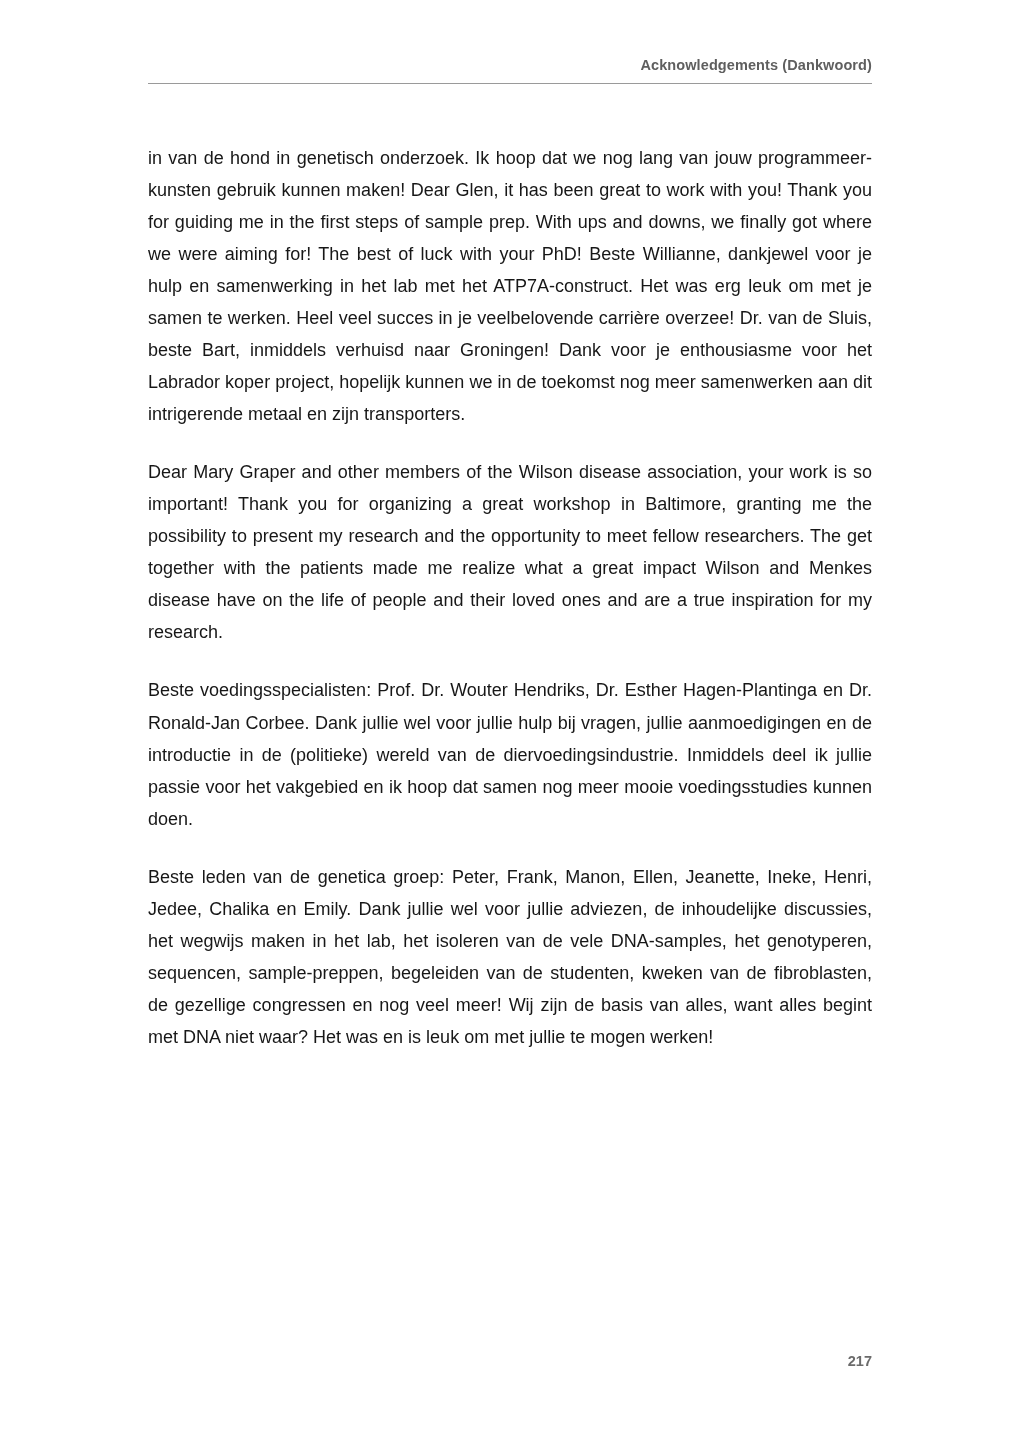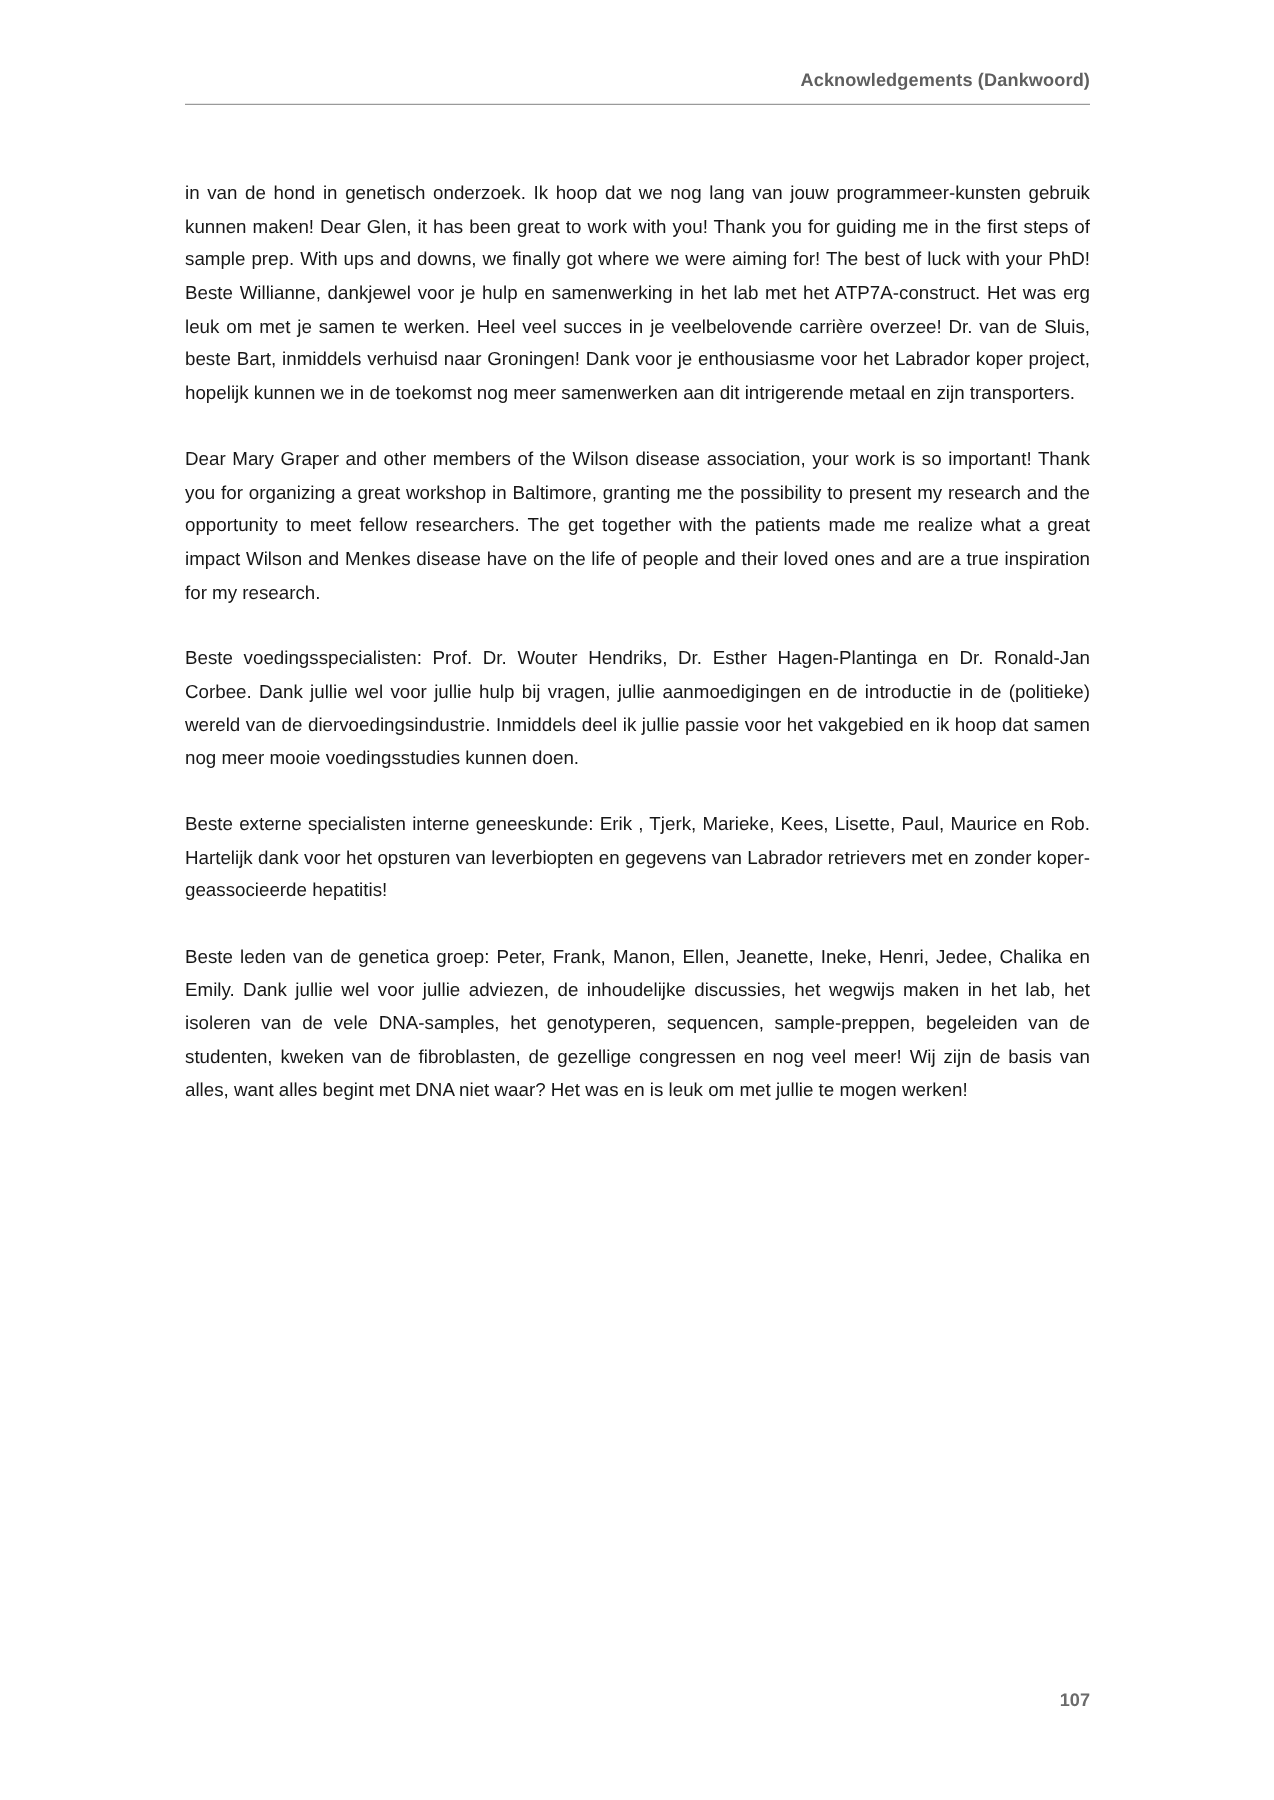--- a/index.html
+++ b/index.html
@@ -36,21 +36,21 @@
     color: #5f5f5f;
     letter-spacing: 0.1px;
   }
   .content {
     position: absolute;
     top: 142px;
     left: 148px;
     width: 724px;
   }
   .para {
-    font-size: 15px;
+    font-size: 18px;
     line-height: 1.78;
     text-align: justify;
     text-justify: inter-word;
     margin: 0 0 26px 0;
     color: #171717;
     hyphens: none;
   }
   .para:last-child {
     margin-bottom: 1px;
   }
@@ -73,21 +73,20 @@
 <div class="page">
 
   <div class="header">
     <span class="header-title">Acknowledgements (Dankwoord)</span>
   </div>
 
   <div class="content">
     <p class="para">in van de hond in genetisch onderzoek. Ik hoop dat we nog lang van jouw programmeer-kunsten gebruik kunnen maken! Dear Glen, it has been great to work with you! Thank you for guiding me in the first steps of sample prep. With ups and downs, we finally got where we were aiming for! The best of luck with your PhD! Beste Willianne, dankjewel voor je hulp en samenwerking in het lab met het ATP7A-construct. Het was erg leuk om met je samen te werken. Heel veel succes in je veelbelovende carrière overzee! Dr. van de Sluis, beste Bart, inmiddels verhuisd naar Groningen! Dank voor je enthousiasme voor het Labrador koper project, hopelijk kunnen we in de toekomst nog meer samenwerken aan dit intrigerende metaal en zijn transporters.</p>
     <p class="para">Dear Mary Graper and other members of the Wilson disease association, your work is so important! Thank you for organizing a great workshop in Baltimore, granting me the possibility to present my research and the opportunity to meet fellow researchers. The get together with the patients made me realize what a great impact Wilson and Menkes disease have on the life of people and their loved ones and are a true inspiration for my research.</p>
     <p class="para">Beste voedingsspecialisten: Prof. Dr. Wouter Hendriks, Dr. Esther Hagen-Plantinga en Dr. Ronald-Jan Corbee. Dank jullie wel voor jullie hulp bij vragen, jullie aanmoedigingen en de introductie in de (politieke) wereld van de diervoedingsindustrie. Inmiddels deel ik jullie passie voor het vakgebied en ik hoop dat samen nog meer mooie voedingsstudies kunnen doen.</p>
-    <p class="para">Beste externe specialisten interne geneeskunde: Erik , Tjerk, Marieke,  Kees, Lisette, Paul, Maurice en Rob. Hartelijk dank voor het opsturen van leverbiopten en gegevens van Labrador retrievers met en zonder koper-geassocieerde hepatitis!</p>
     <p class="para">Beste leden van de genetica groep: Peter, Frank, Manon, Ellen, Jeanette, Ineke, Henri, Jedee, Chalika en Emily. Dank jullie wel voor jullie adviezen, de inhoudelijke discussies, het wegwijs maken in het lab, het isoleren van de vele DNA-samples, het genotyperen, sequencen, sample-preppen, begeleiden van de studenten, kweken van de fibroblasten, de gezellige congressen en nog veel meer! Wij zijn de basis van alles, want alles begint met DNA niet waar? Het was en is leuk om met jullie te mogen werken!</p>
   </div>
 
   <div class="footer">
-    <span class="page-number">107</span>
+    <span class="page-number">217</span>
   </div>
 
 </div>
 
 </body></html>

